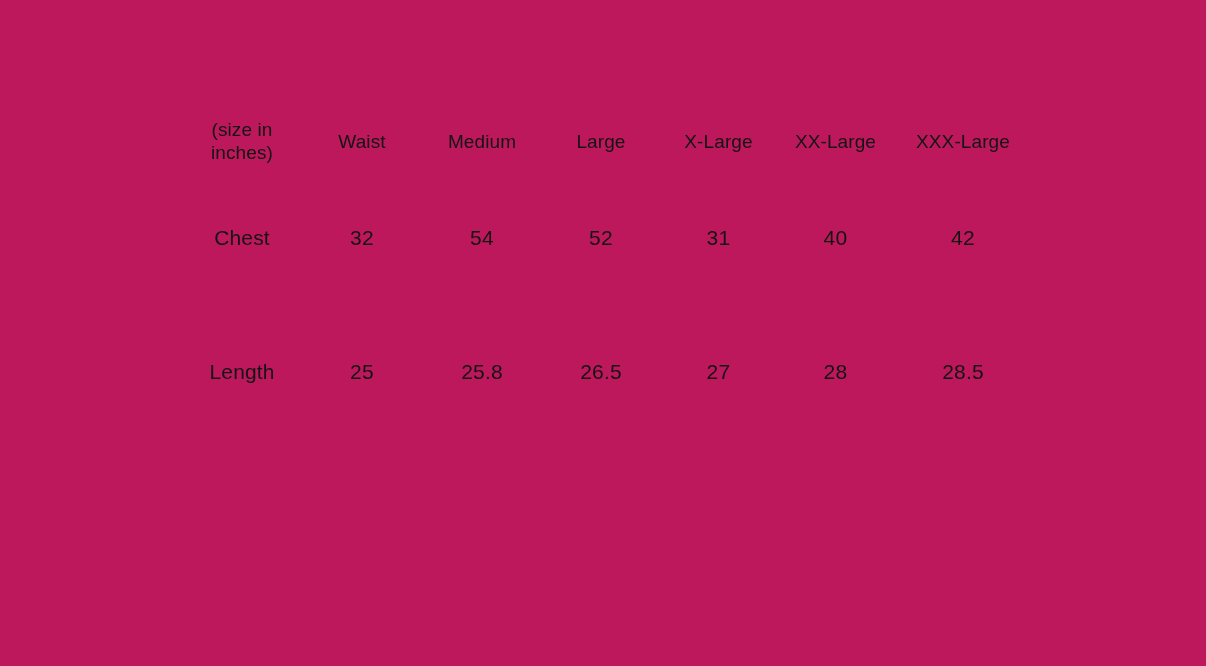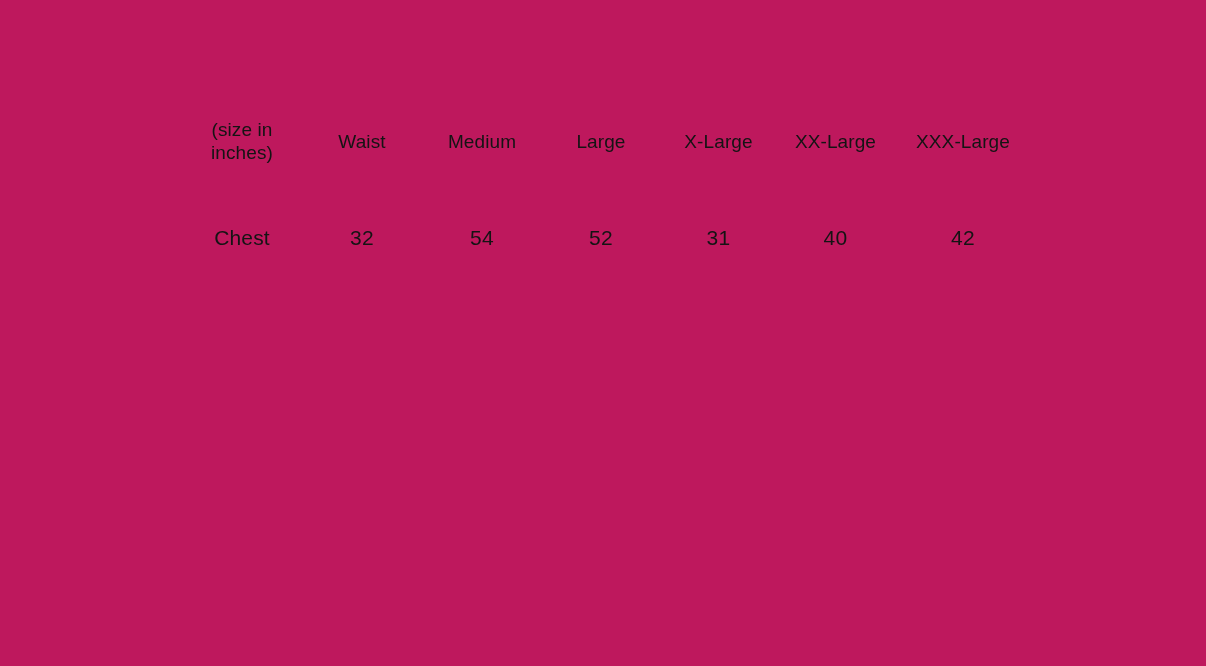--- a/index.html
+++ b/index.html
@@ -110,18 +110,27 @@
       <tr>
         <td class="row-label">Chest</td>
         <td class="cell-value">32</td>
         <td class="cell-value">54</td>
         <td class="cell-value">52</td>
         <td class="cell-value">31</td>
         <td class="cell-value">40</td>
         <td class="cell-value">42</td>
       </tr>
 
+      <tr>
+        <td class="row-label">Length</td>
+        <td class="cell-value">25</td>
+        <td class="cell-value">25.8</td>
+        <td class="cell-value">26.5</td>
+        <td class="cell-value">27</td>
+        <td class="cell-value">28</td>
+        <td class="cell-value">28.5</td>
+      </tr>
 
 
     </tbody>
   </table>
 
 </div>
 
 </body></html>

